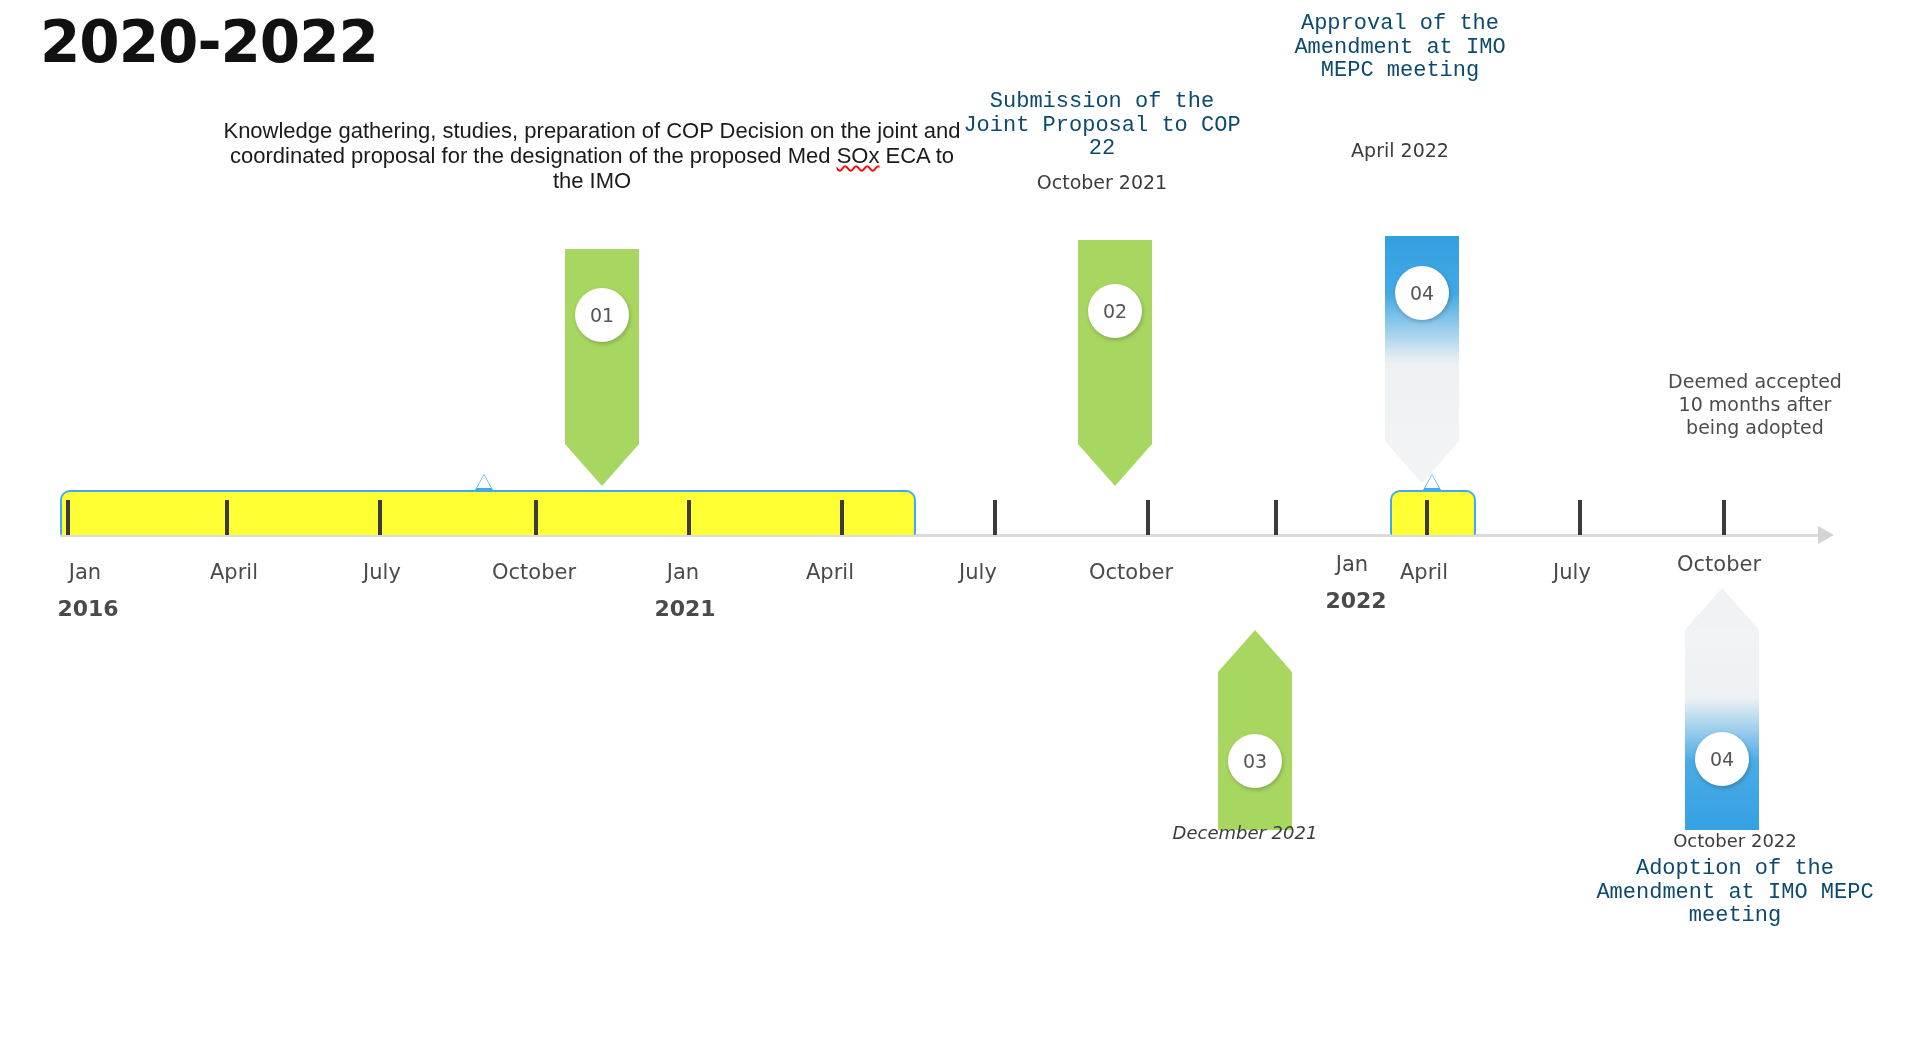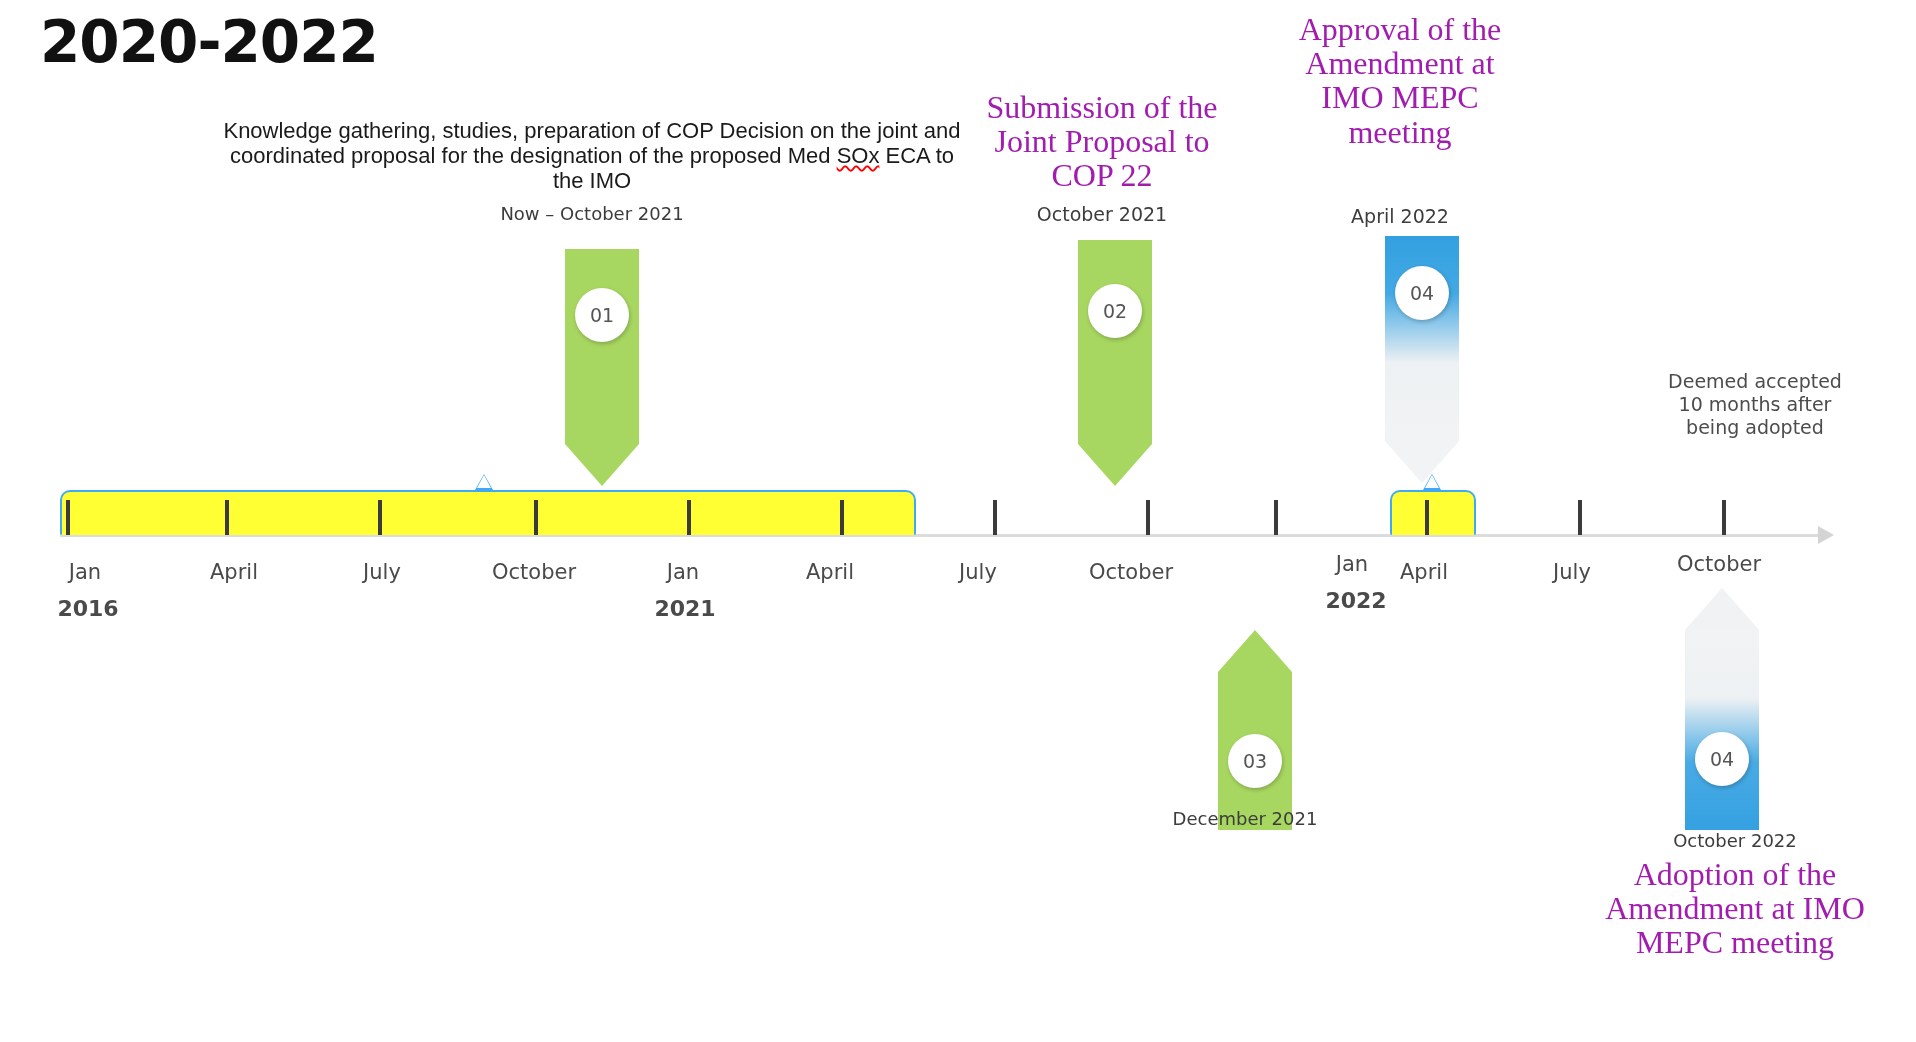--- a/index.html
+++ b/index.html
@@ -177,24 +177,24 @@
     justify-content: center;
     left: 10px;
   }
 
   
   .callout {
     position: absolute;
     text-align: center;
   }
   .callout .headline {
-    font-size: 32px;
+    font-size: 22px;
     line-height: 1.07;
-    color: #a21caf;
-    font-family: Liberation Serif, serif;
+    color: #0c4a6e;
+    font-family: Liberation Mono, monospace;
   }
   .callout .headline.dark {
     color: #1a1a1a;
     font-size: 22px;
     line-height: 1.14;
     font-family: "Liberation Sans", sans-serif;
   }
   .callout .subline {
     font-size: 19px;
     color: #3c3c3c;
@@ -262,21 +262,20 @@
   <div class="year-label" style="left:86px;">2016</div>
   <div class="year-label" style="left:683px;">2021</div>
   <div class="year-label" style="left:1354px; top:588px;">2022</div>
 
 </div>
 
 <div class="callout" style="left:222px; top:118px; width:740px;">
   <div class="headline dark">
     <span>Knowledge gathering, studies, preparation of COP Decision on the joint and coordinated proposal for the designation of the proposed Med </span><span class="spell-wavy">SOx</span><span> ECA to the IMO</span>
   </div>
-  <div class="subline small">Now – October 2021</div>
 </div>
 
 <div class="marker green down" style="left:565px; top:249px;">
   <div class="marker-shape pin-down">
     <div class="body" style="height:195px;"></div>
     <div class="tipwrap">
         <div class="tip"></div>
       </div>
     <div class="badge" style="top:39px;text-align:center;">01</div>
   </div>
@@ -318,21 +317,21 @@
 
 <div class="marker green up" style="left:1207px; top:630px;padding-left:11px;">
   <div class="marker-shape pin-up">
     <div class="tip"></div>
     <div class="body" style="height:158px;"></div>
     <div class="badge" style="top:104px;">03</div>
   </div>
 </div>
 
 <div class="callout" style="left:1090px; top:806px; width:310px;">
-  <div class="subline small" style="margin-top:2px;">December 2021</div>
+  <div class="subline small" style="margin-top:16px;font-style:italic;">December 2021</div>
 </div>
 
 <div class="marker blue up" style="left:1685px; top:588px;">
   <div class="marker-shape pin-up">
     <div class="tip"></div>
     <div class="body" style="height:200px;"></div>
     <div class="badge" style="top:144px;">04</div>
   </div>
 </div>
 

